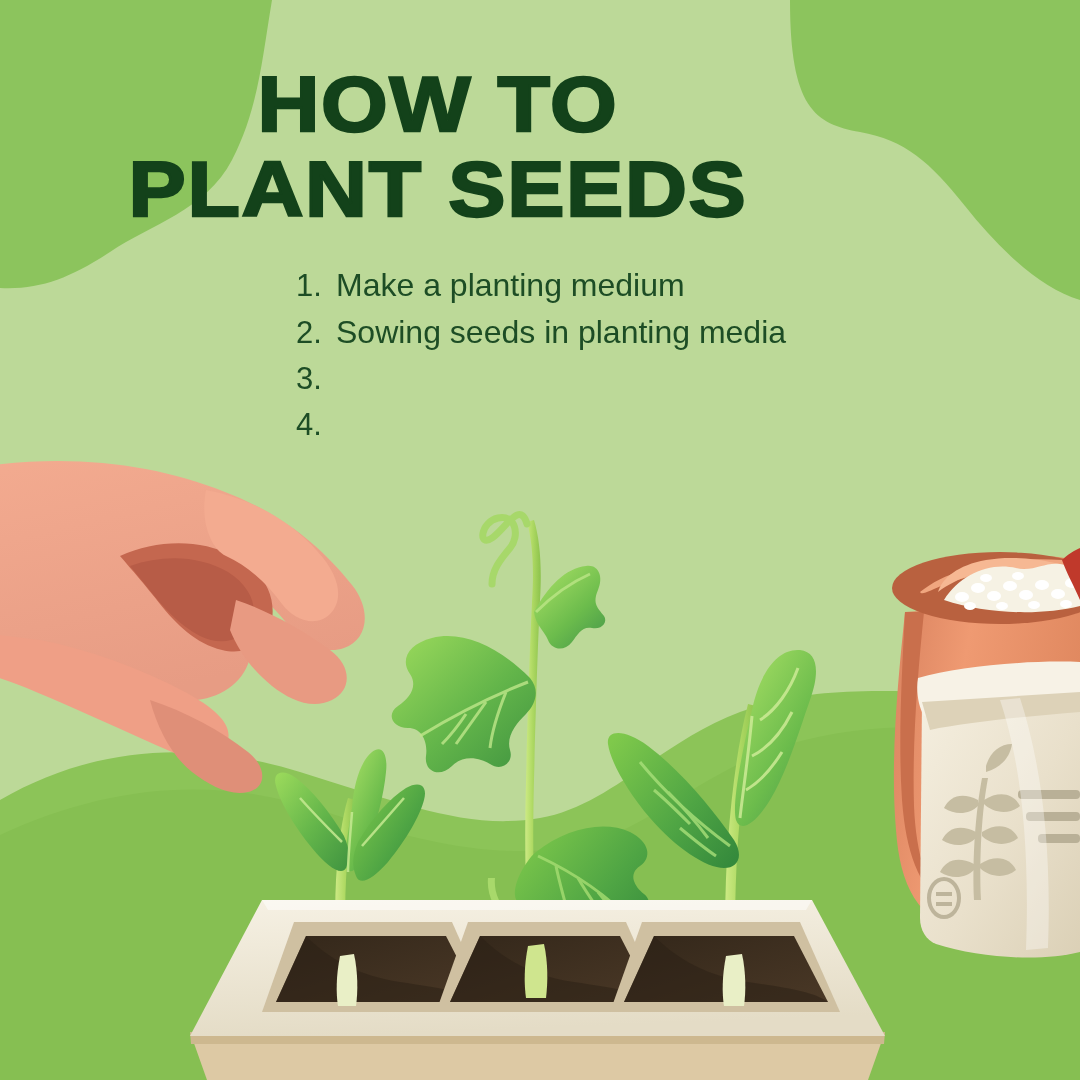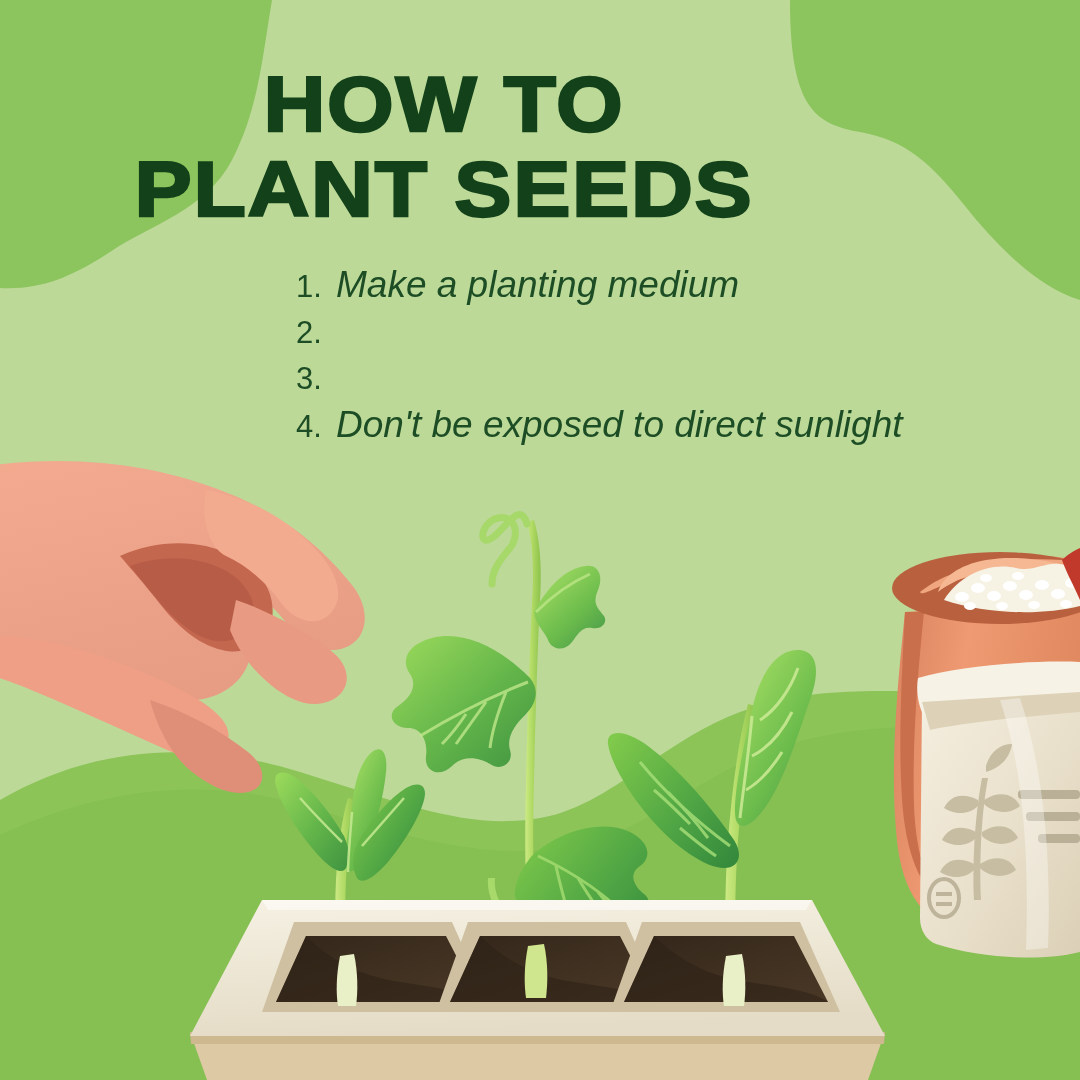--- a/index.html
+++ b/index.html
@@ -25,21 +25,21 @@
   #text-layer {
     position: absolute;
     inset: 0;
     z-index: 5;
     pointer-events: none;
   }
   #text-layer > * { pointer-events: auto; }
 
   .title-block {
     position: absolute;
-    left: 12px;
+    left: 6px;
     top: 62px;
     width: 864px;
     text-align: center;
   }
   .title-line {
     display: block;
     color: #13421a;
     font-family: "Liberation Sans", sans-serif;
     font-weight: bold;
     font-size: 78px;
@@ -64,25 +64,24 @@
   .step-num {
     color: #1d4d25;
     font-size: 31px;
     line-height: 34px;
     width: 40px;
     flex: 0 0 40px;
     font-family: "Liberation Sans", sans-serif;
   }
   .step-text {
     color: #1d4d25;
-    font-size: 37px;
+    font-size: 32px;
     line-height: 34px;
     font-family: "Liberation Sans", sans-serif;
     white-space: nowrap;
-    font-style: italic;
   }
 </style>
 </head>
 <body>
 
 <div id="poster">
 
   <svg id="art" viewBox="0 0 1080 1080" xmlns="http://www.w3.org/2000/svg">
     <defs>
       <linearGradient id="leafA" x1="0" y1="0" x2="1" y2="1">
@@ -355,24 +354,24 @@
       <span class="title-line">PLANT SEEDS</span>
     </div>
 
     <div class="steps">
       <div class="step-row">
         <span class="step-num">1.</span>
         <span class="step-text">Make a planting medium</span>
       </div>
       <div class="step-row">
         <span class="step-num">2.</span>
+        <span class="step-text">Sowing seeds in planting media</span>
       </div>
       <div class="step-row">
         <span class="step-num">3.</span>
       </div>
       <div class="step-row">
         <span class="step-num">4.</span>
-        <span class="step-text">Don't be exposed to direct sunlight</span>
       </div>
     </div>
   </div>
 
 </div>
 
 </body></html>

